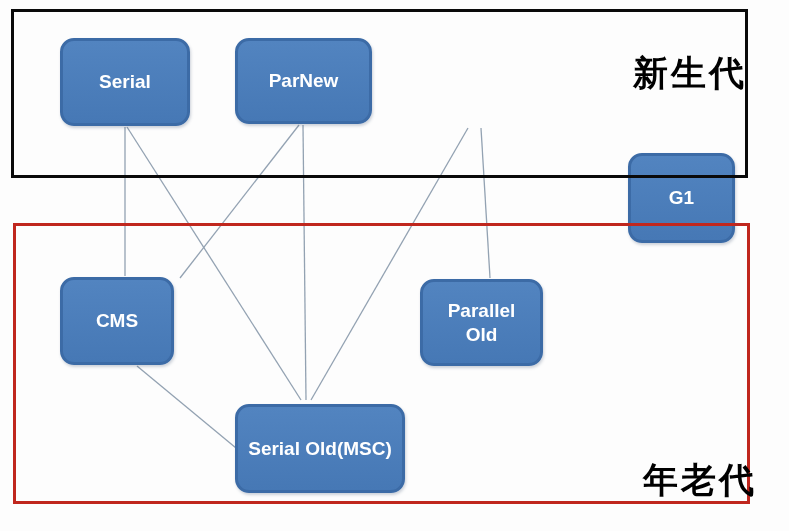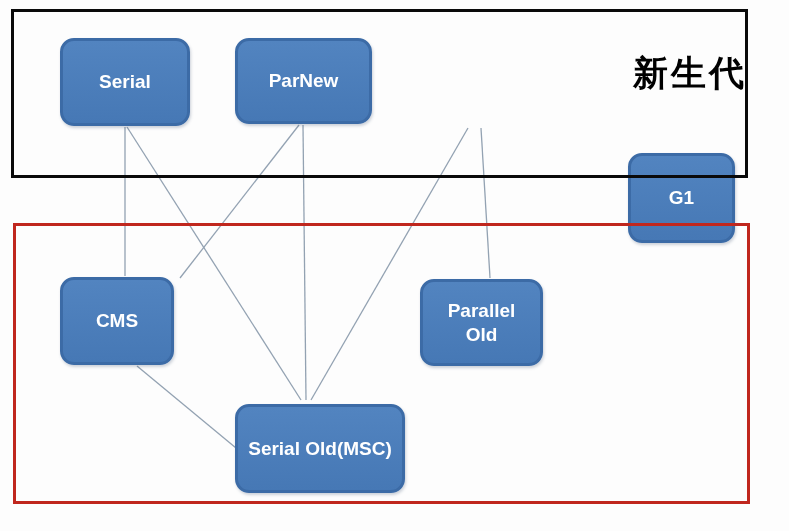--- a/index.html
+++ b/index.html
@@ -117,15 +117,16 @@
     <span>Parallel Old</span>
   </div>
   <div class="node n-so">
     <span>Serial Old(MSC)</span>
   </div>
 
   <div class="region region-young"></div>
   <div class="region region-old"></div>
 
   <div class="region-label label-young">新生代</div>
+  <div class="region-label label-old">年老代</div>
 
 
 </div>
 
 </body></html>

